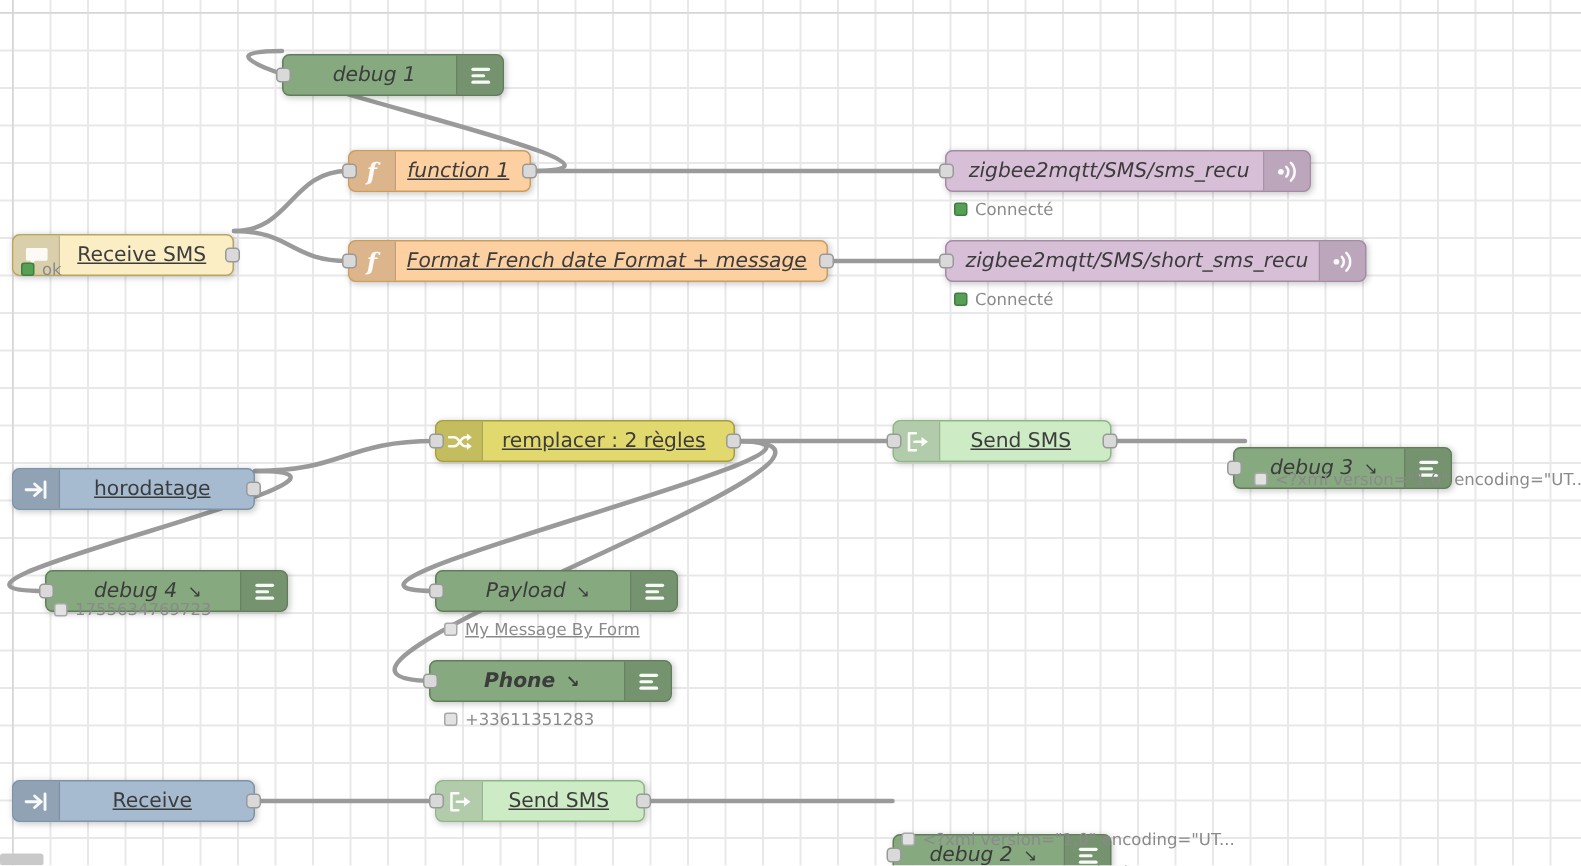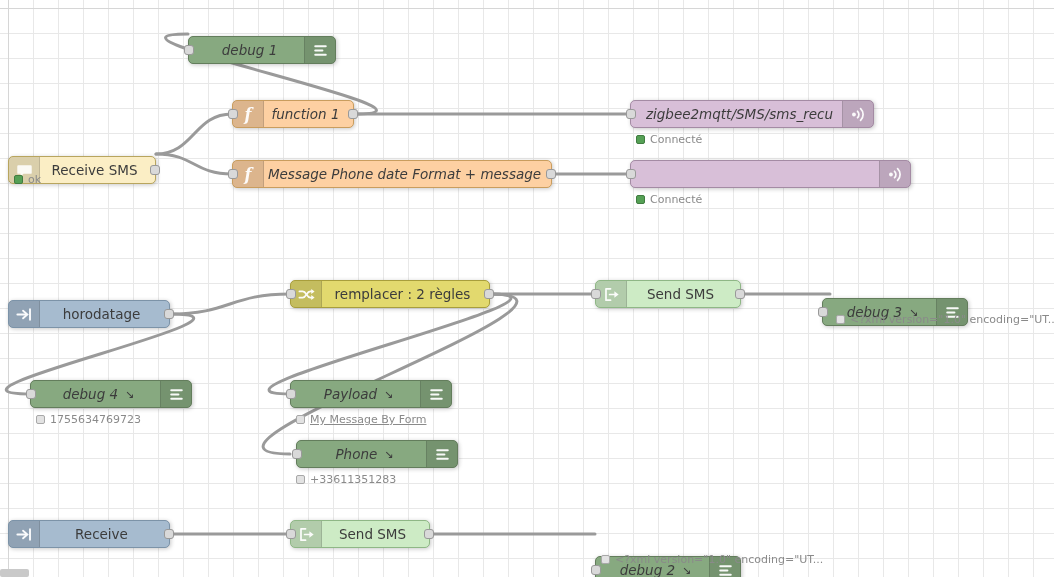--- a/index.html
+++ b/index.html
@@ -37,21 +37,21 @@
   .icon svg{width:19px;height:19px;opacity:.95;}
   .icon .ficon{
     font-family:"DejaVu Serif","Liberation Serif",serif;
     font-style:italic;font-weight:bold;font-size:16px;color:#fff;opacity:.95;
   }
   .label{
     position:absolute;top:0;bottom:0;
     display:flex;align-items:center;justify-content:center;
     font-size:13.5px;color:#3c3c3c;white-space:nowrap;
   }
-  .label.pad-left{left:30px;right:5px;}
+  .label.pad-left{left:30px;right:5px;text-decoration:underline;}
   .label.pad-right{left:5px;right:30px;}
   .label.it{font-style:italic;}
   .sfx{margin-left:7px;font-size:11px;font-style:normal;color:#3c3c3c;}
   .btn{
     position:absolute;width:17px;height:18px;top:4px;
     border:1px solid #999;border-radius:4px;z-index:-1;
     box-shadow:1px 1px 2px rgba(0,0,0,0.15);
   }
   .btn.right{right:-11px;}
   .btn.left{left:-11px;}
@@ -134,21 +134,21 @@
       </div>
       <div class="status" style="left: 14px; top: 173px;">
         <span class="sq green"></span>
         <span>ok</span>
       </div>
       <div class="node" style="left: 232px; top: 160px; width: 320px; background: rgb(253, 208, 162); border-color: rgb(201, 157, 94);">
         <div class="icon left">
           <span class="ficon">f</span>
         </div>
         <div class="label pad-left it">
-          <span>Message Phone date Format + message</span>
+          <span>Format French date Format + message</span>
         </div>
         <div class="port in"></div>
         <div class="port out"></div>
       </div>
       <div class="node" style="left: 630px; top: 100px; width: 244px; background: rgb(216, 191, 216); border-color: rgb(164, 139, 164);">
         <div class="icon right">
           <svg viewBox="0 0 20 20">
             <circle cx="5.2" cy="10" r="2" fill="#fff"></circle>
             <g stroke="#fff" stroke-width="1.8" fill="none" stroke-linecap="round">
               <path d="M9 6.6 a4.8 4.8 0 0 1 0 6.8"></path>
@@ -168,27 +168,30 @@
       <div class="node" style="left: 630px; top: 160px; width: 281px; background: rgb(216, 191, 216); border-color: rgb(164, 139, 164);">
         <div class="icon right">
           <svg viewBox="0 0 20 20">
             <circle cx="5.2" cy="10" r="2" fill="#fff"></circle>
             <g stroke="#fff" stroke-width="1.8" fill="none" stroke-linecap="round">
               <path d="M9 6.6 a4.8 4.8 0 0 1 0 6.8"></path>
               <path d="M12.2 3.8 a8.6 8.6 0 0 1 0 12.4"></path>
             </g>
           </svg>
         </div>
+        <div class="label pad-right it">
+          <span>zigbee2mqtt/SMS/short_sms_recu</span>
+        </div>
         <div class="port in"></div>
       </div>
       <div class="status" style="left: 636px; top: 193px;">
         <span class="sq green"></span>
         <span>Connecté</span>
       </div>
-      <div class="node" style="left: 8px; top: 300px; width: 162px; background: rgb(166, 187, 207); border-color: rgb(124, 147, 168);">
+      <div class="node" style="left: 8px; top: 312px; width: 162px; background: rgb(166, 187, 207); border-color: rgb(124, 147, 168);">
         <div class="btn left" style="background: rgb(185, 201, 217); border-color: rgb(124, 147, 168);"></div>
         <div class="icon left">
           <svg viewBox="0 0 20 20">
             <g stroke="#fff" stroke-width="2" fill="none" stroke-linecap="round">
               <path d="M2.5 10 h9"></path>
               <path d="M8.5 6 l4.5 4 -4.5 4"></path>
               <path d="M15.8 4.5 v11"></path>
             </g>
           </svg>
         </div>
@@ -261,21 +264,21 @@
               <path d="M4.5 14.5 h11"></path>
             </g>
           </svg>
         </div>
         <div class="label pad-right it">
           <span>debug 4</span>
           <span class="sfx">↘</span>
         </div>
         <div class="port in"></div>
       </div>
-      <div class="status" style="left: 36px; top: 413px;">
+      <div class="status" style="left: 36px; top: 400px;">
         <span class="sq gray"></span>
         <span>1755634769723</span>
       </div>
       <div class="node" style="left: 290px; top: 380px; width: 162px; background: rgb(135, 169, 128); border-color: rgb(99, 125, 92);">
         <div class="btn right" style="background: rgb(245, 245, 245); border-color: rgb(99, 125, 92);"></div>
         <div class="icon right">
           <svg viewBox="0 0 20 20">
             <g stroke="#fff" stroke-width="2.2" stroke-linecap="round">
               <path d="M4.5 5.5 h11"></path>
               <path d="M4.5 10 h7.5"></path>
@@ -286,21 +289,21 @@
         <div class="label pad-right it">
           <span>Payload</span>
           <span class="sfx">↘</span>
         </div>
         <div class="port in"></div>
       </div>
       <div class="status" style="left: 296px; top: 413px; text-decoration: underline;">
         <span class="sq gray"></span>
         <span>My Message By Form</span>
       </div>
-      <div class="node" style="left: 296px; top: 440px; width: 162px; background: rgb(135, 169, 128); border-color: rgb(99, 125, 92);">
+      <div class="node" style="left: 286px; top: 440px; width: 162px; background: rgb(135, 169, 128); border-color: rgb(99, 125, 92); font-weight: bold;">
         <div class="btn right" style="background: rgb(245, 245, 245); border-color: rgb(99, 125, 92);"></div>
         <div class="icon right">
           <svg viewBox="0 0 20 20">
             <g stroke="#fff" stroke-width="2.2" stroke-linecap="round">
               <path d="M4.5 5.5 h11"></path>
               <path d="M4.5 10 h7.5"></path>
               <path d="M4.5 14.5 h11"></path>
             </g>
           </svg>
         </div>

